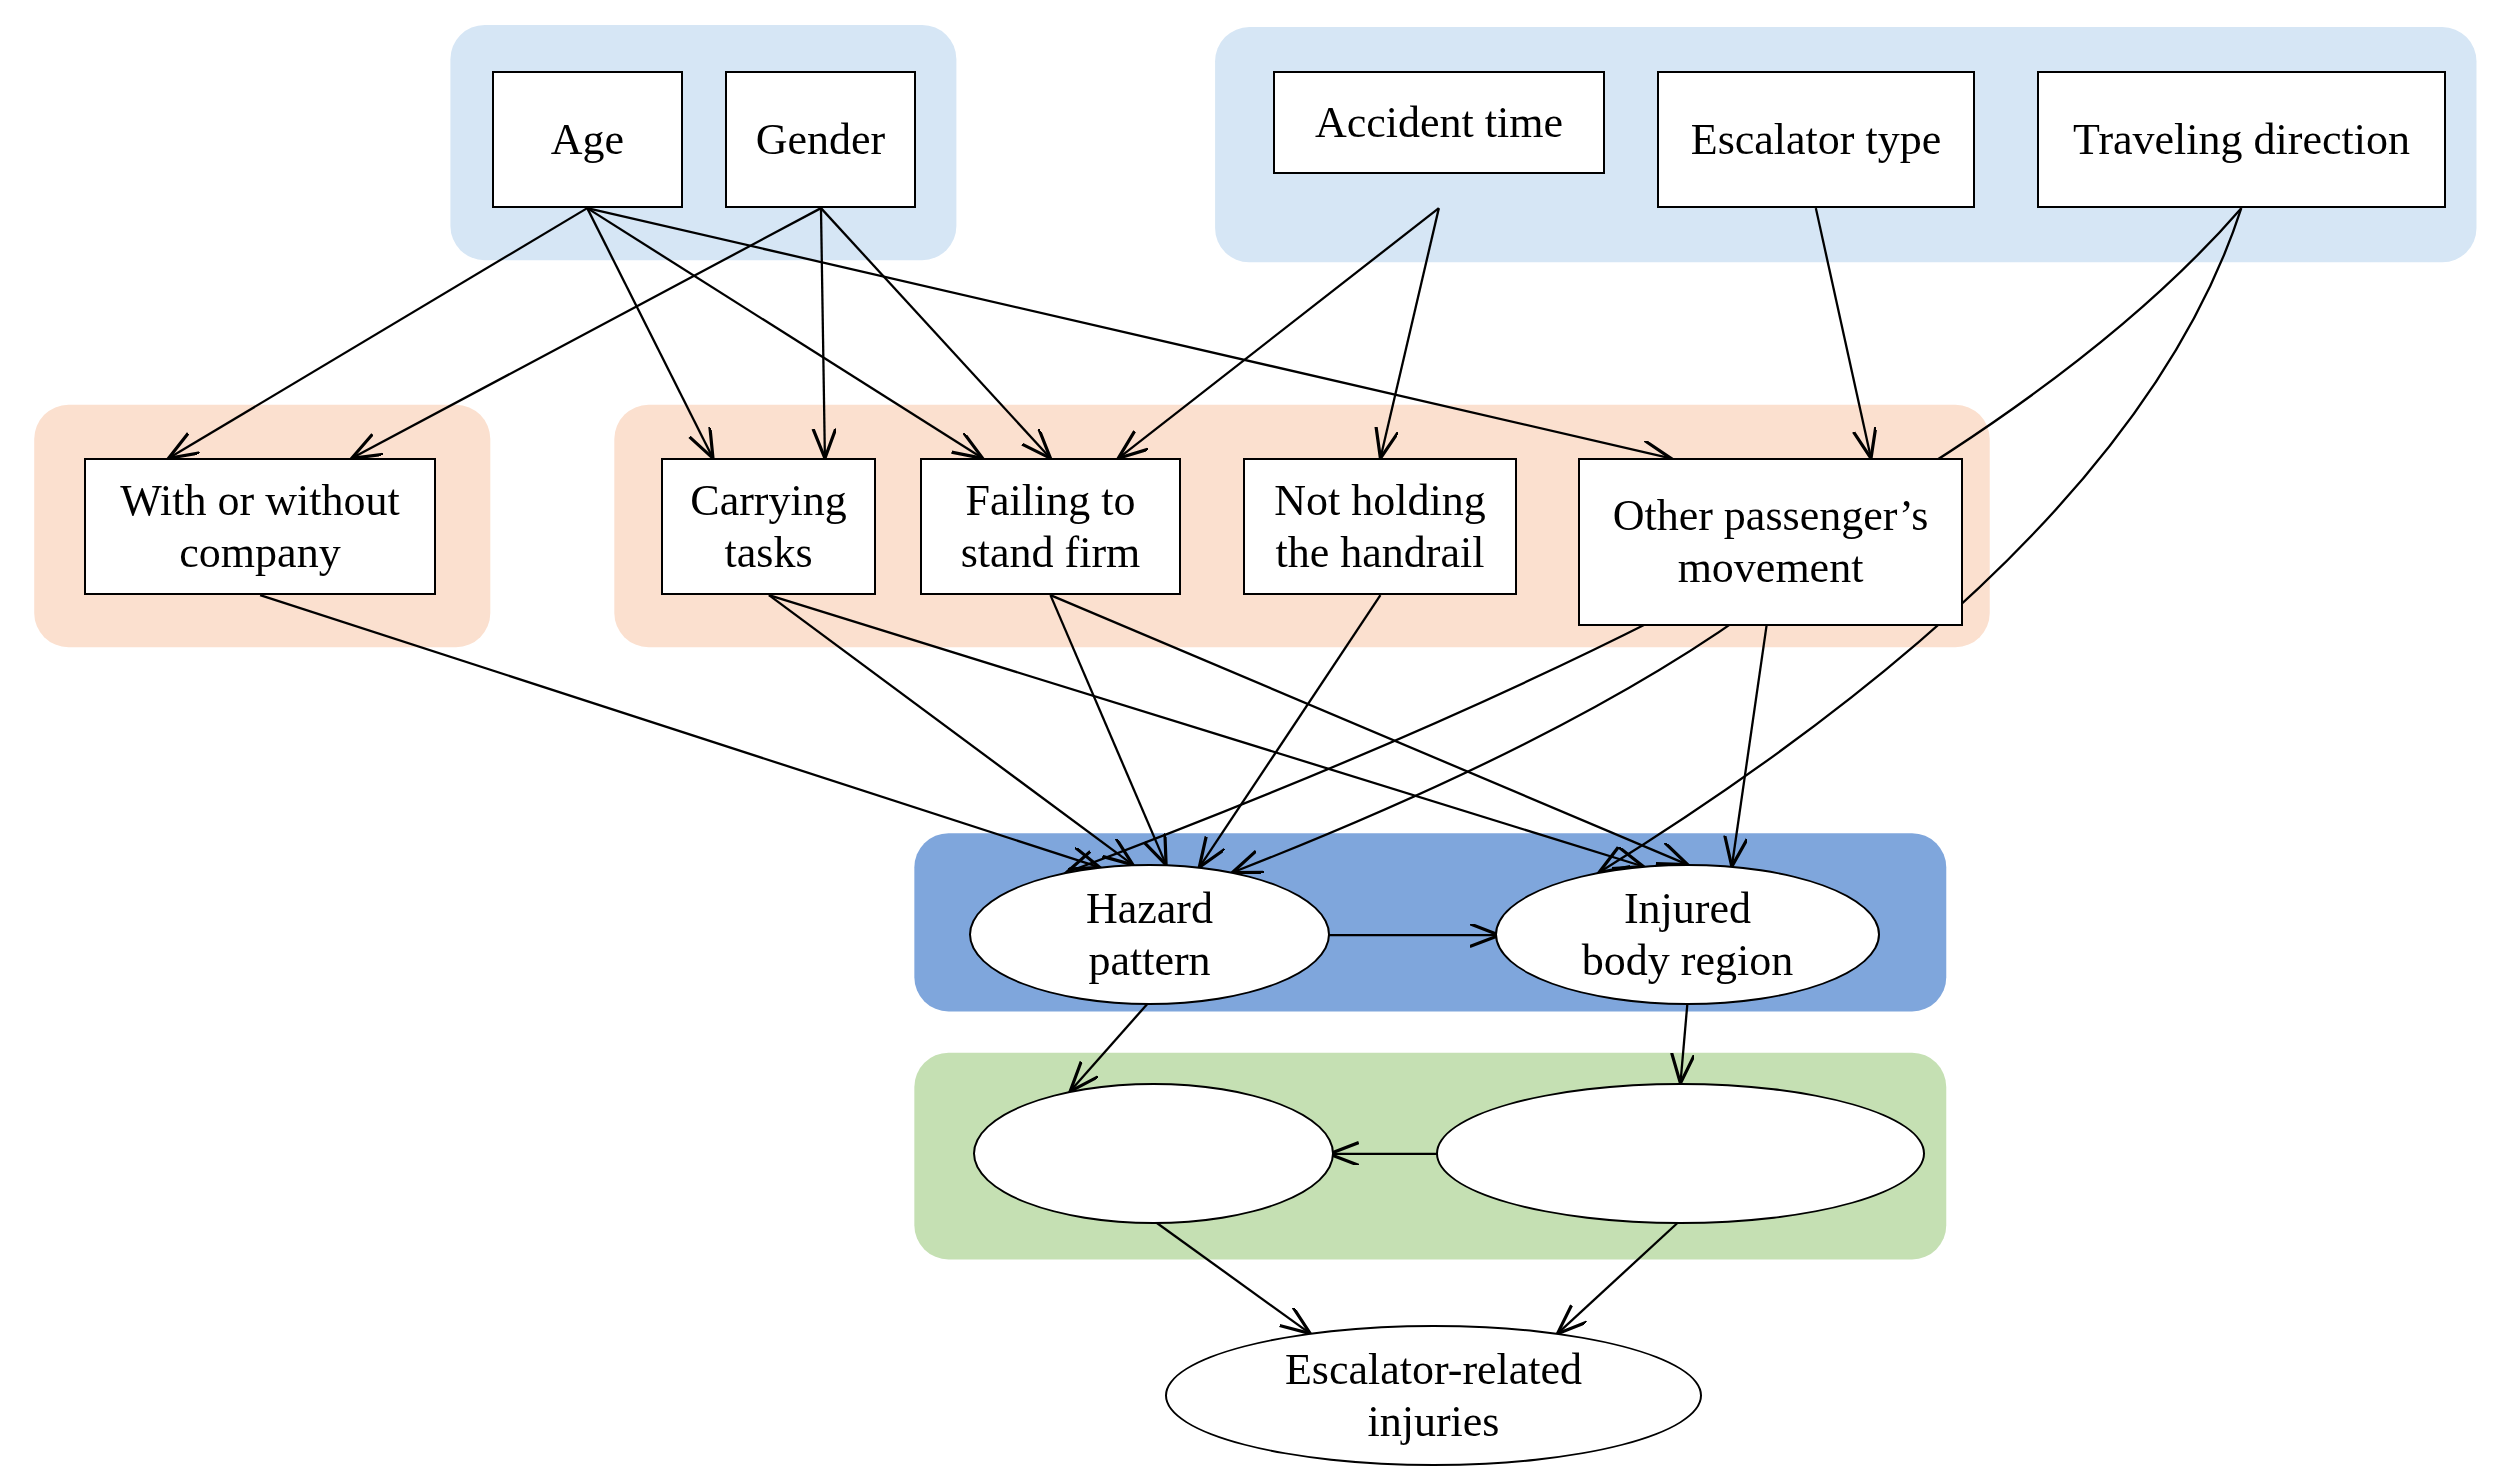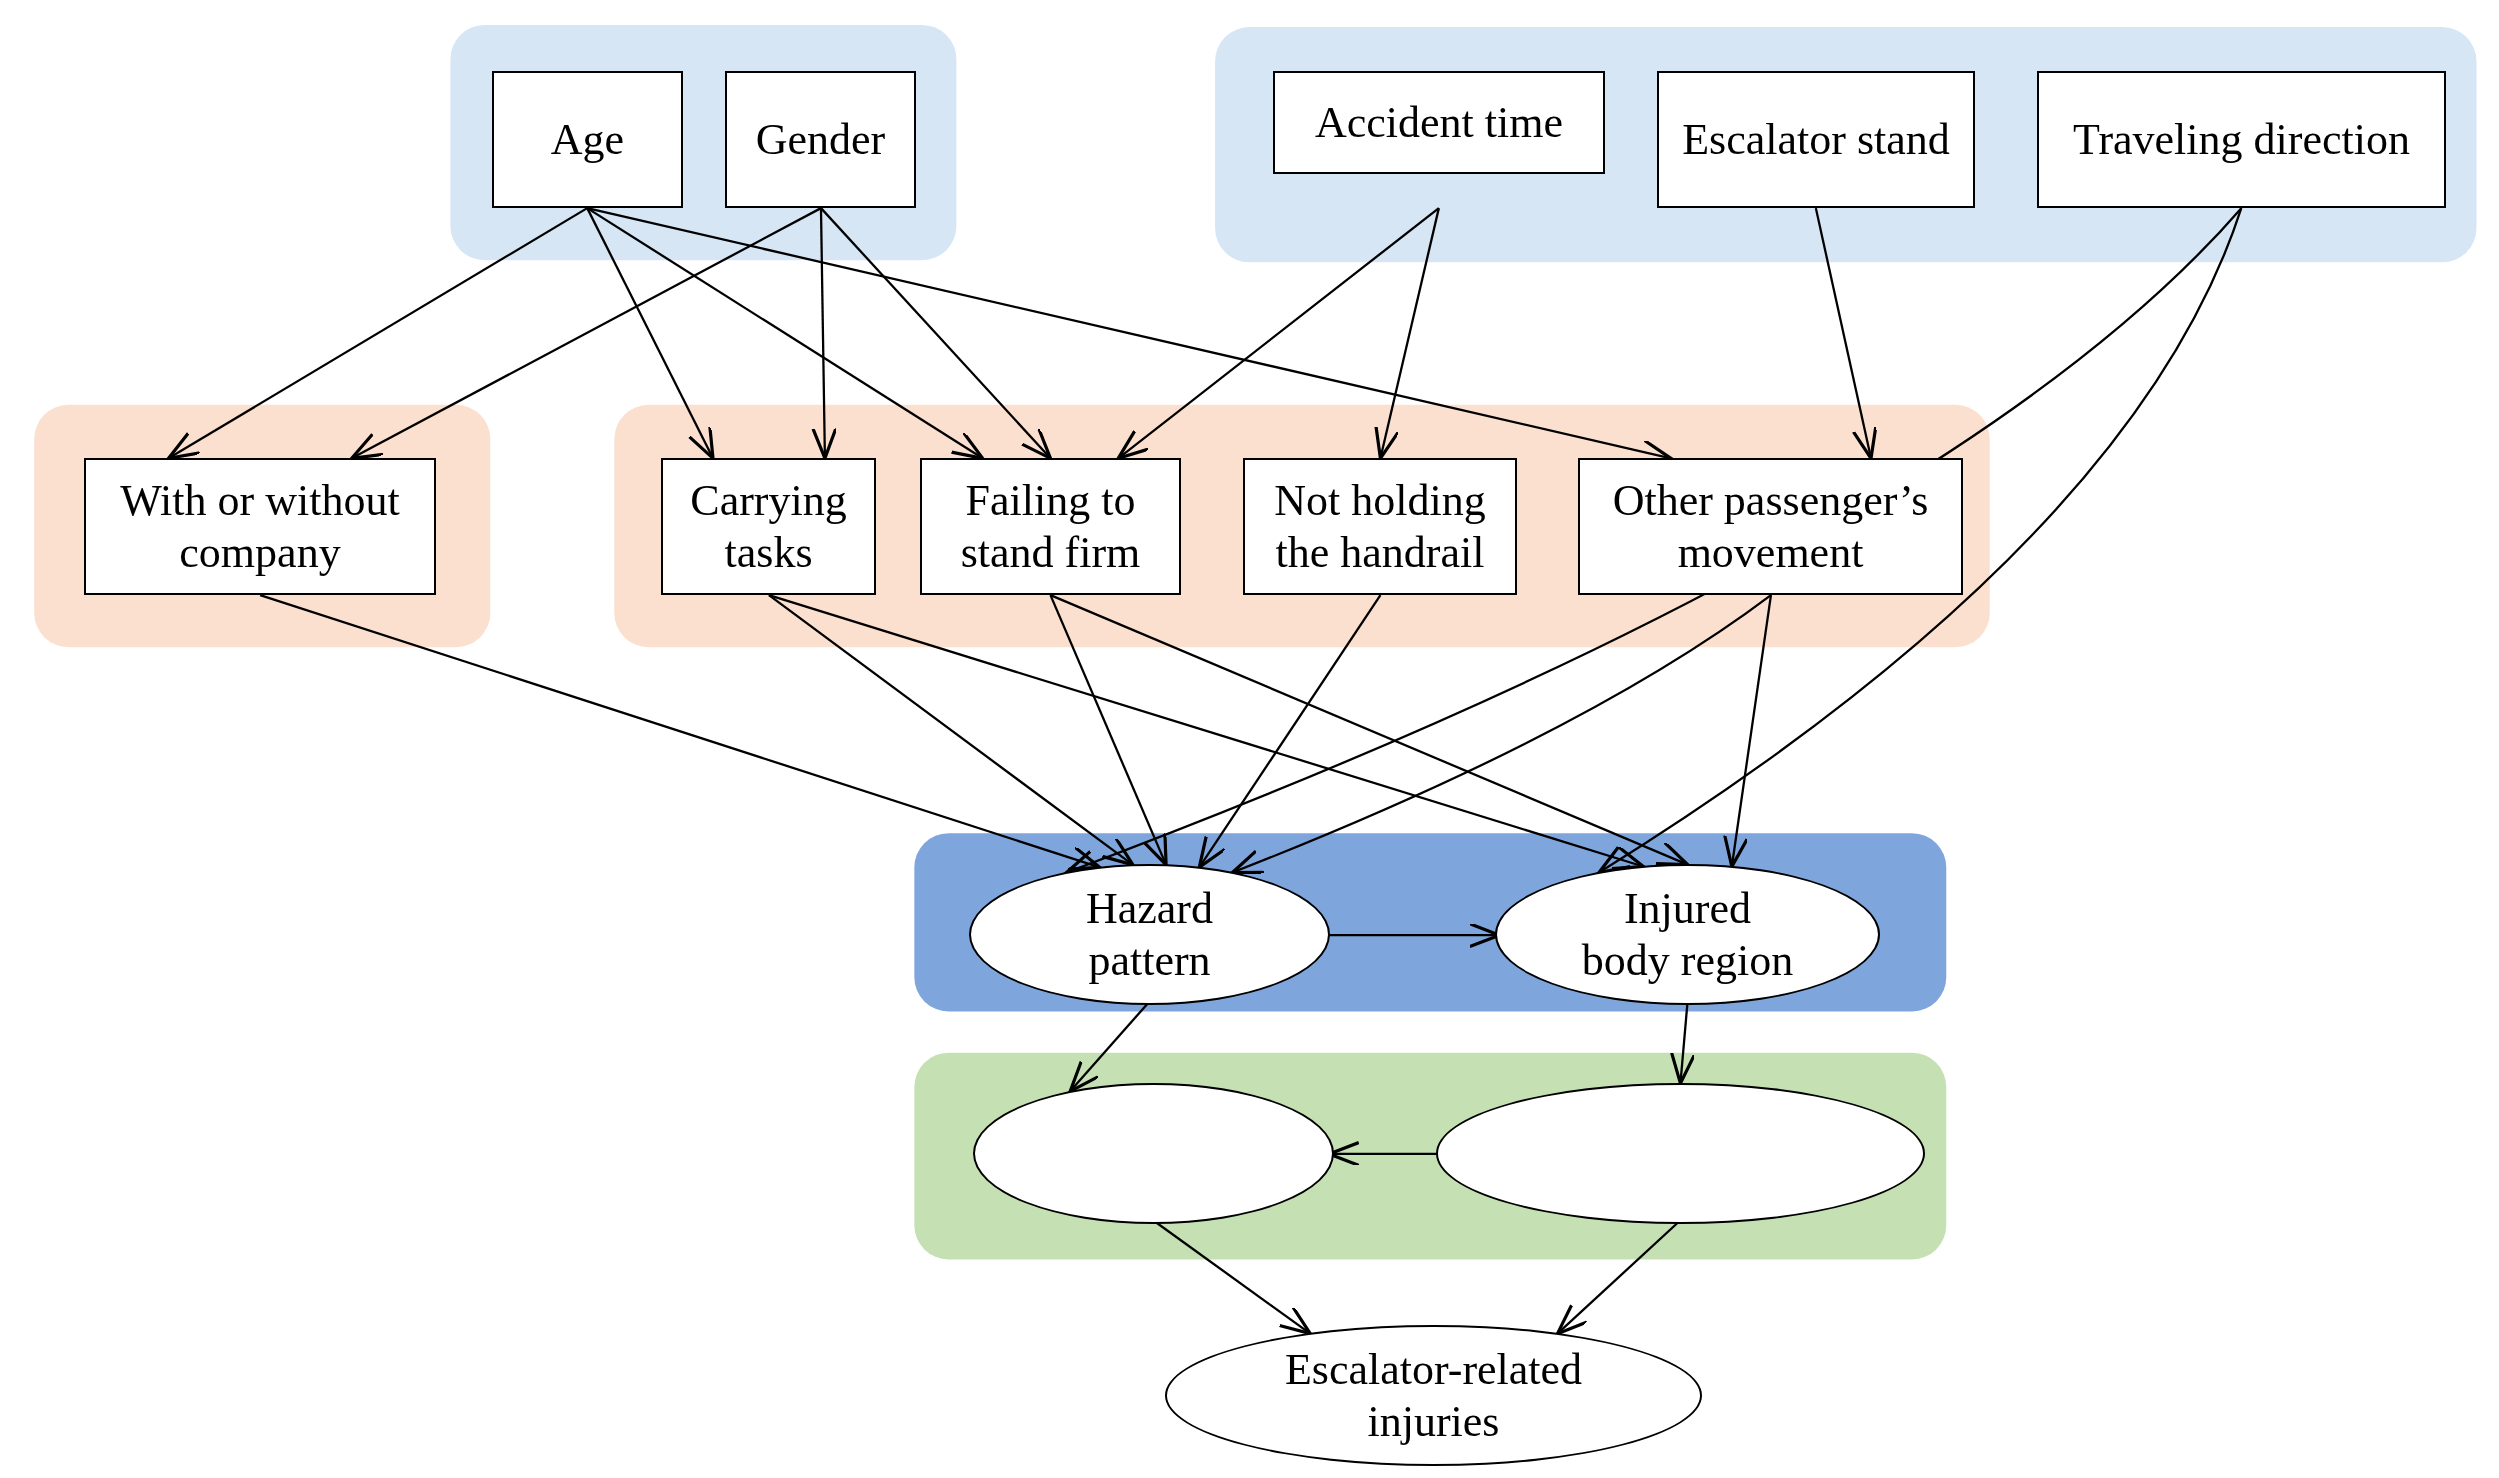--- a/index.html
+++ b/index.html
@@ -116,38 +116,38 @@
       <div class="nodebox" style="left: 492px; top: 71px; width: 191px; height: 137px;">
         <span class="">Age</span>
       </div>
       <div class="nodebox" style="left: 725px; top: 71px; width: 191px; height: 137px;">
         <span class="">Gender</span>
       </div>
       <div class="nodebox" style="left: 1273px; top: 71px; width: 332px; height: 103px;">
         <span class="">Accident time</span>
       </div>
       <div class="nodebox" style="left: 1657px; top: 71px; width: 318px; height: 137px;">
-        <span class="">Escalator stand</span>
+        <span class="">Escalator type</span>
       </div>
       <div class="nodebox" style="left: 2037px; top: 71px; width: 409px; height: 137px;">
         <span class="">Traveling direction</span>
       </div>
       <div class="nodebox" style="left: 84px; top: 458px; width: 352px; height: 137px;">
         <span class="">With or without<br>company</span>
       </div>
       <div class="nodebox" style="left: 661px; top: 458px; width: 215px; height: 137px;">
         <span class="">Carrying<br>tasks</span>
       </div>
       <div class="nodebox" style="left: 920px; top: 458px; width: 261px; height: 137px;">
         <span class="">Failing to<br>stand firm</span>
       </div>
       <div class="nodebox" style="left: 1243px; top: 458px; width: 274px; height: 137px;">
         <span class="">Not holding<br>the handrail</span>
       </div>
-      <div class="nodebox" style="left: 1578px; top: 458px; width: 385px; height: 137px;">
+      <div class="nodebox" style="left: 1578px; top: 458px; width: 385px; height: 168px;">
         <span class="">Other passenger’s<br>movement</span>
       </div>
       <div class="ellipse-node" style="left: 969px; top: 864px; width: 361px; height: 141px;">
         <div class="eshape"></div>
         <span class="elabel">Hazard<br>pattern</span>
       </div>
       <div class="ellipse-node" style="left: 1495px; top: 864px; width: 385px; height: 141px;">
         <div class="eshape"></div>
         <span class="elabel">Injured<br>body region</span>
       </div>

